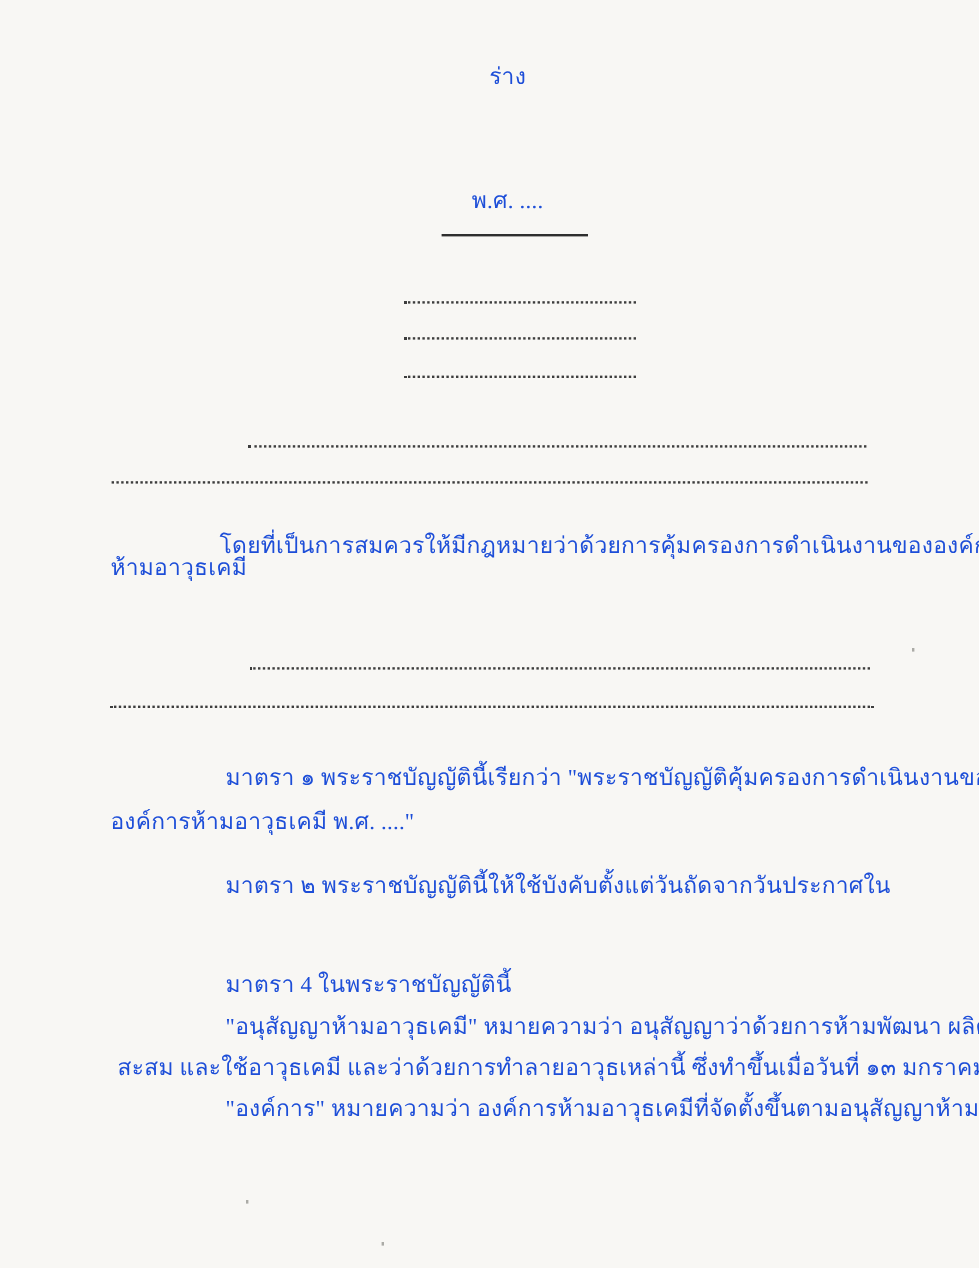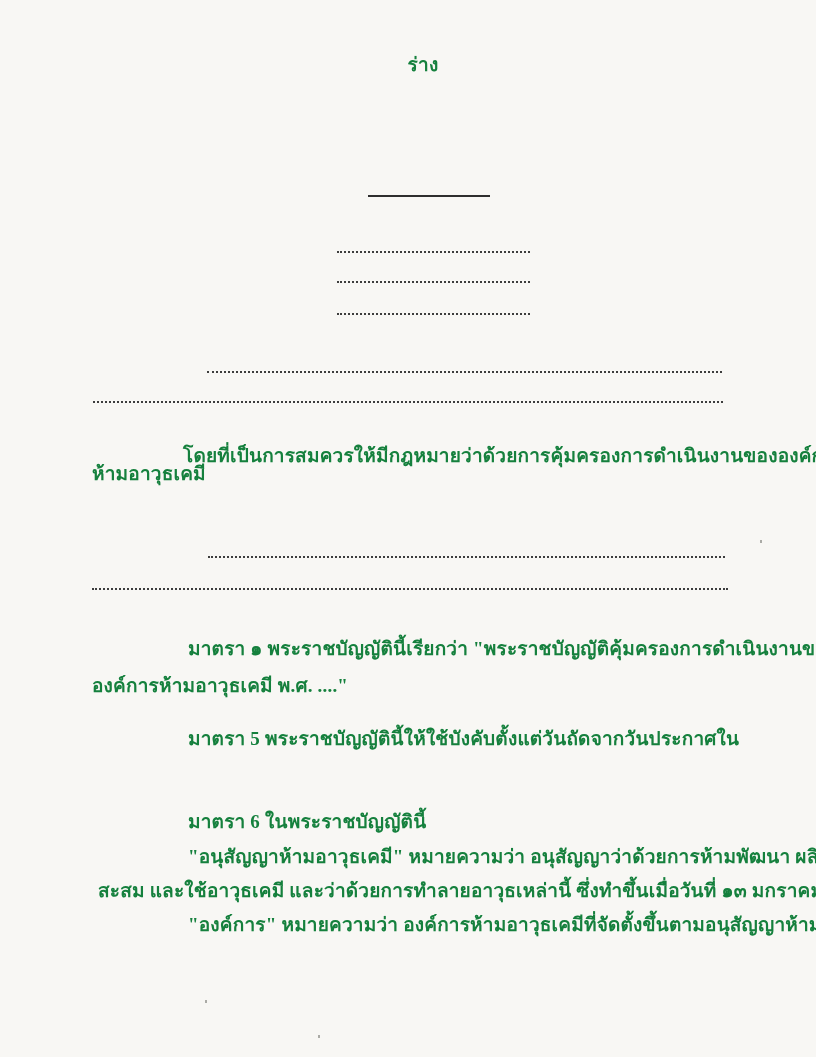--- a/index.html
+++ b/index.html
@@ -15,23 +15,22 @@
     margin: 0 auto;
     background: #f8f7f4;
     color: #1f1f1f;
     overflow: hidden;
   }
   .tline {
     position: absolute;
     font-size: 19px;
     line-height: 26px;
     white-space: nowrap;
-    color: #15803d;
+    color: #1d4ed8;
     letter-spacing: 0.2px;
-    font-weight: bold;
   }
   .title-line {
     left: 30px;
     right: 0;
     text-align: center;
   }
   .rule-solid {
     position: absolute;
     height: 0;
     border-bottom: 2px solid #2e2e2e;
@@ -48,41 +47,42 @@
     background: #8a8a85;
     opacity: 0.7;
   }
 </style>
 </head>
 <body>
 
 <div class="page">
 
   <div class="tline title-line" style="top:52px">ร่าง</div>
+  <div class="tline title-line" style="top:155px">พ.ศ. ....</div>
   <div class="rule-solid" style="top:195px; left:368px; width:122px"></div>
 
   <div class="rule-dotted" style="top:251px; left:337px; width:193px"></div>
   <div class="rule-dotted" style="top:281px; left:337px; width:193px"></div>
   <div class="rule-dotted" style="top:313px; left:337px; width:193px"></div>
 
   <div class="rule-dotted" style="top:371px; left:207px; width:515px"></div>
   <div class="rule-dotted" style="top:401px; left:93px; width:630px"></div>
 
   <div class="tline" style="top:443px; left:183px">โดยที่เป็นการสมควรให้มีกฎหมายว่าด้วยการคุ้มครองการดำเนินงานขององค์การ</div>
   <div class="tline" style="top:461px; left:92px">ห้ามอาวุธเคมี</div>
 
   <div class="rule-dotted" style="top:556px; left:208px; width:517px"></div>
   <div class="rule-dotted" style="top:588px; left:92px; width:636px"></div>
 
   <div class="tline" style="top:636px; left:188px">มาตรา ๑  พระราชบัญญัตินี้เรียกว่า "พระราชบัญญัติคุ้มครองการดำเนินงานของ</div>
   <div class="tline" style="top:673px; left:92px">องค์การห้ามอาวุธเคมี  พ.ศ. ...."</div>
 
-  <div class="tline" style="top:726px; left:188px">มาตรา 5  พระราชบัญญัตินี้ให้ใช้บังคับตั้งแต่วันถัดจากวันประกาศใน</div>
+  <div class="tline" style="top:726px; left:188px">มาตรา ๒  พระราชบัญญัตินี้ให้ใช้บังคับตั้งแต่วันถัดจากวันประกาศใน</div>
 
-  <div class="tline" style="top:809px; left:188px">มาตรา 6  ในพระราชบัญญัตินี้</div>
+  <div class="tline" style="top:809px; left:188px">มาตรา 4  ในพระราชบัญญัตินี้</div>
   <div class="tline" style="top:844px; left:188px">"อนุสัญญาห้ามอาวุธเคมี" หมายความว่า  อนุสัญญาว่าด้วยการห้ามพัฒนา  ผลิต</div>
   <div class="tline" style="top:878px; left:98px">สะสม  และใช้อาวุธเคมี  และว่าด้วยการทำลายอาวุธเหล่านี้  ซึ่งทำขึ้นเมื่อวันที่ ๑๓ มกราคม พ.ศ. ๒๕๓๖</div>
   <div class="tline" style="top:912px; left:188px">"องค์การ" หมายความว่า องค์การห้ามอาวุธเคมีที่จัดตั้งขึ้นตามอนุสัญญาห้ามอาวุธเคมี</div>
 
   <div class="speck" style="top:1000px; left:205px"></div>
   <div class="speck" style="top:1035px; left:318px"></div>
   <div class="speck" style="top:540px; left:760px"></div>
 
 </div>
 

